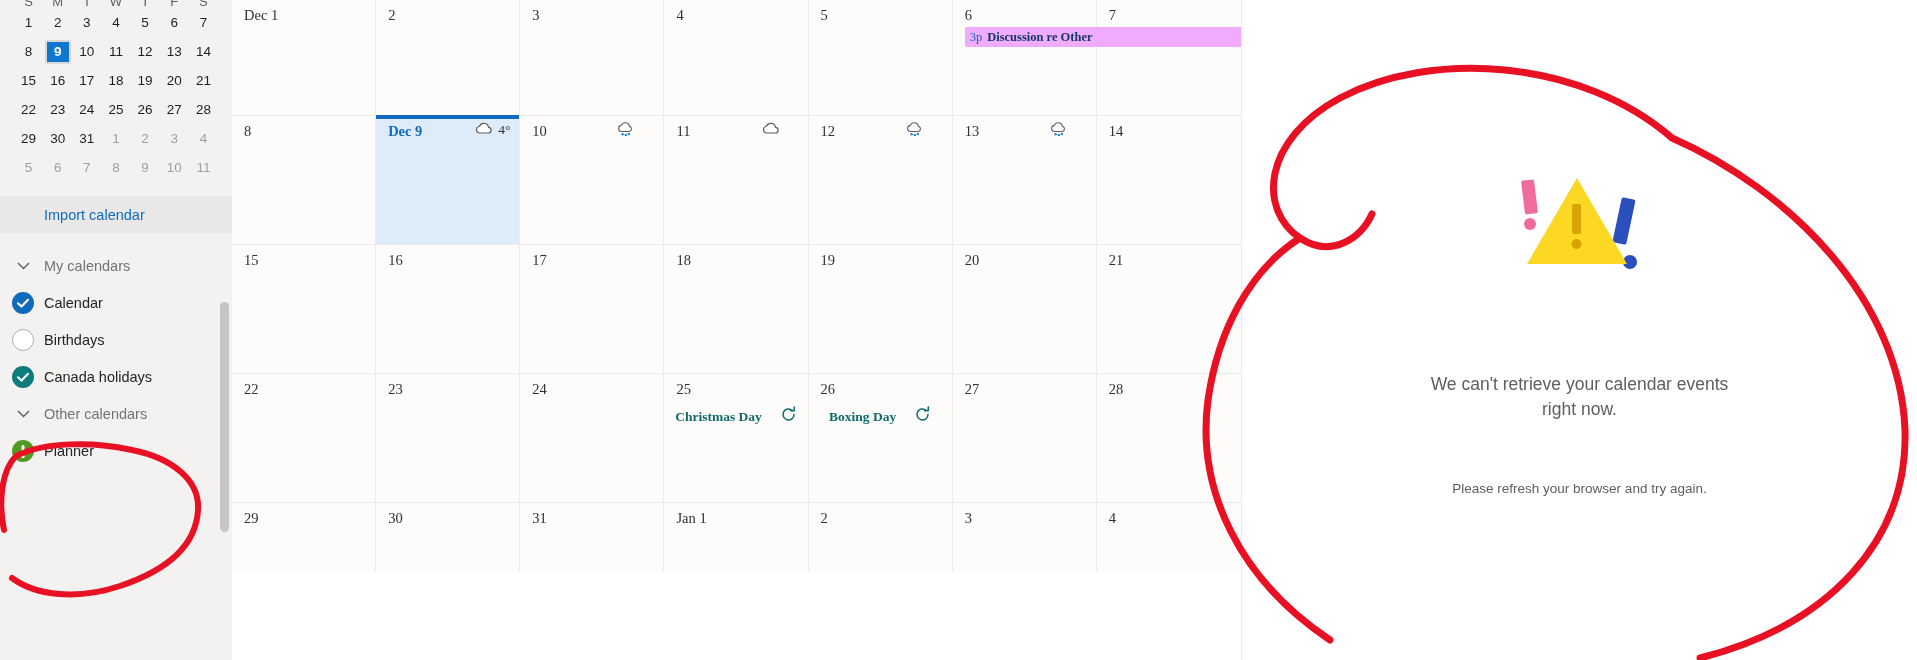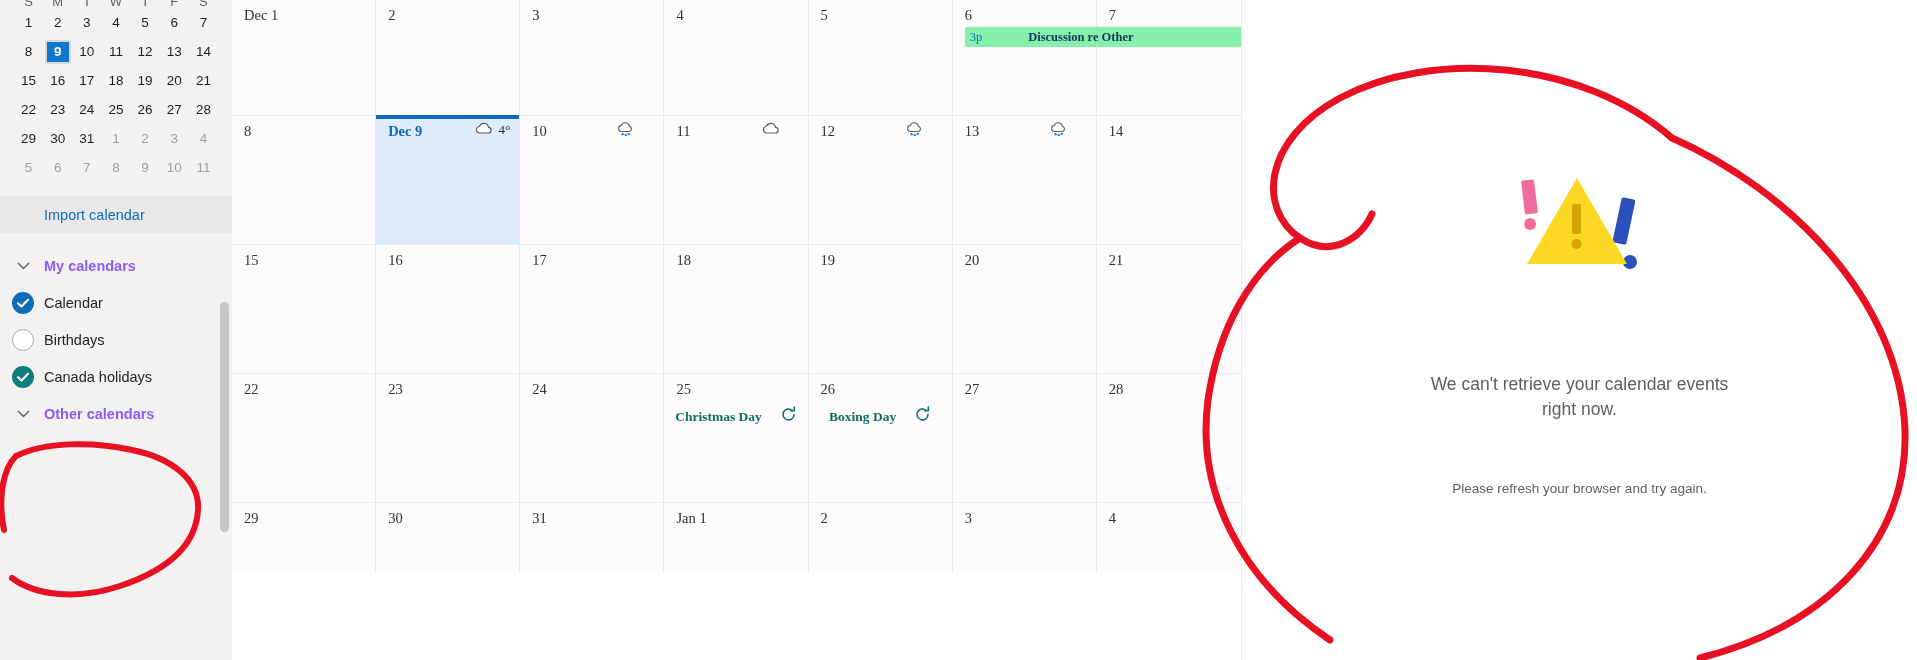--- a/index.html
+++ b/index.html
@@ -57,21 +57,21 @@
   .group-head {
     height: 37px; display: flex; align-items: center;
     padding-left: 12px;
   }
   .chev {
     width: 22px; height: 22px; flex: 0 0 22px;
     display: flex; align-items: center; justify-content: center;
     margin-right: 10px;
   }
   .group-title {
-    font-size: 14.5px; font-weight: 700; color: #8b5cf6;
+    font-size: 14.5px; font-weight: 400; color: #737373;
   }
 
   .cal-item {
     height: 37px; display: flex; align-items: center;
     padding-left: 12px;
   }
   .cal-check {
     width: 22px; height: 22px; flex: 0 0 22px;
     border-radius: 50%;
     margin-right: 10px;
@@ -145,28 +145,27 @@
     display: flex; align-items: center; gap: 4px;
     font-size: 13.5px; color: #323130;
   }
   .weather-left {
     position: absolute; top: 5px; left: -48px;
   }
 
   .chip {
     margin: 5px 6px 0 6px;
     height: 20px;
-    background: #86efac;
+    background: #f0abfc;
     border-radius: 2px;
     display: flex; align-items: center;
     padding: 0 5px;
     font-size: 12.5px;
     white-space: nowrap;
     overflow: hidden;
-    gap: 41px;
   }
   .chip .t { color: #0f6cbd; margin-right: 5px; }
   .chip .s { color: #11375f; font-weight: 600; }
   .chip.wide {
     position: absolute; top: 22px; left: 6px;
     width: 280px;
   }
 
   .holiday {
     margin-top: 8px;
@@ -324,20 +323,32 @@
       </div>
 
     <div class="group-head">
       <span class="chev">
         <svg width="13" height="8" viewBox="0 0 13 8">
             <path d="M1 1 L6.5 6.5 L12 1" fill="none" stroke="#605e5c" stroke-width="1.4"></path>
           </svg>
       </span>
       <span class="group-title">Other calendars</span>
     </div>
+    <div id="other-cal-list">
+        <div class="cal-item">
+          <span class="cal-check">
+            <svg width="22" height="22" viewBox="0 0 22 22">
+              <circle cx="11" cy="11" r="11" fill="#4f9a1f"></circle>
+              <rect x="9.6" y="5" width="2.8" height="8.6" rx="1.2" fill="#fff"></rect>
+              <circle cx="11" cy="16.5" r="1.7" fill="#fff"></circle>
+            </svg>
+          </span>
+          <span class="cal-name">Planner</span>
+        </div>
+      </div>
 
     <div id="sb-up">
       <svg width="9" height="6" viewBox="0 0 9 6">
           <path d="M1 5 L4.5 1 L8 5" fill="none" stroke="#605e5c" stroke-width="1.2"></path>
         </svg>
     </div>
     <div id="sb-track"></div>
     <div id="sb-thumb"></div>
   </div>
 

